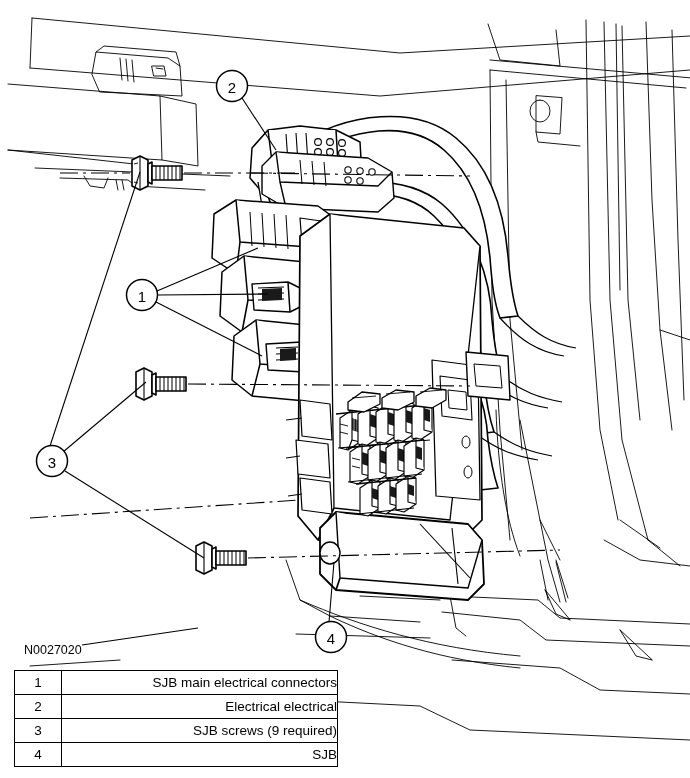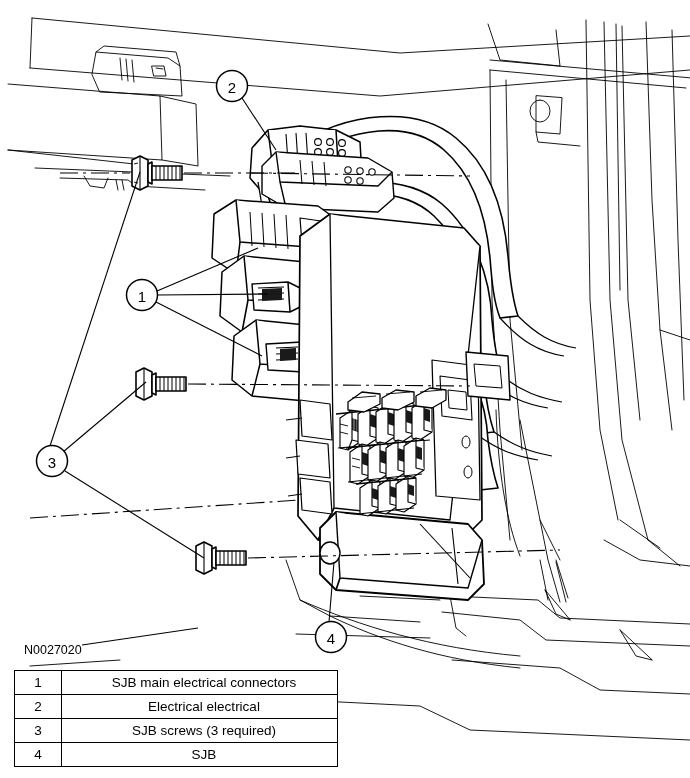--- a/index.html
+++ b/index.html
@@ -55,21 +55,21 @@
     padding: 0;
     vertical-align: middle;
     font-family: "Liberation Sans", sans-serif;
   }
   #legend td.num {
     width: 46px;
     text-align: center;
     border-left: none;
   }
   #legend td.desc {
-    text-align: center;
+    text-align: right;
     padding-left: 9px;
     border-right: none;
   }
   #legend tr:first-child td { border-top: none; }
   #legend tr:last-child td { border-bottom: none; }
 </style>
 </head>
 <body>
 
 <div id="page">
@@ -440,21 +440,21 @@
       <tr>
         <td class="num">1</td>
         <td class="desc">SJB main electrical connectors</td>
       </tr>
       <tr>
         <td class="num">2</td>
         <td class="desc">Electrical electrical</td>
       </tr>
       <tr>
         <td class="num">3</td>
-        <td class="desc">SJB screws (3 required)</td>
+        <td class="desc">SJB screws (9 required)</td>
       </tr>
       <tr>
         <td class="num">4</td>
         <td class="desc">SJB</td>
       </tr>
     </tbody>
   </table>
 
 </div>
 

